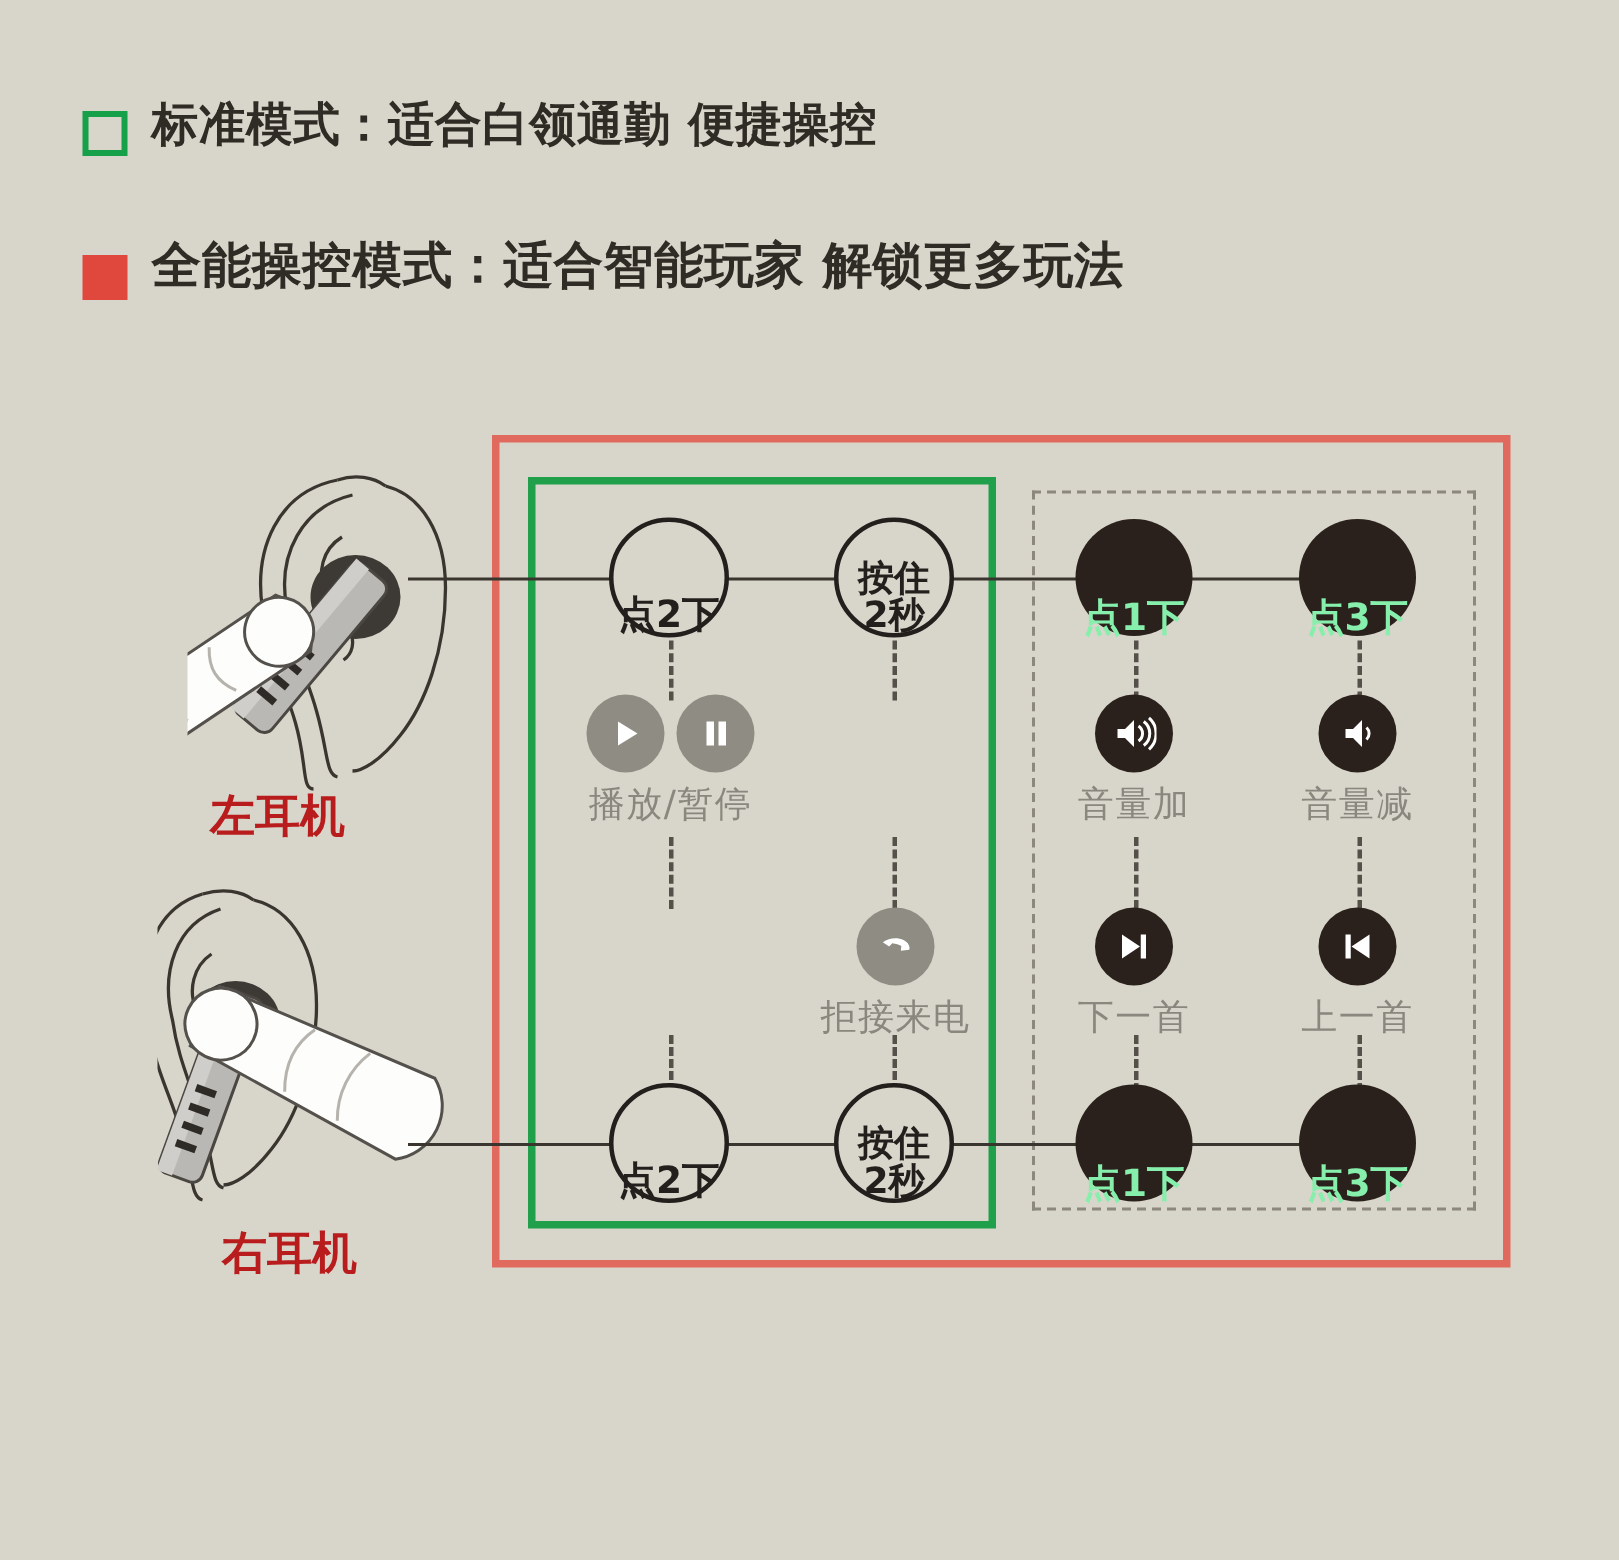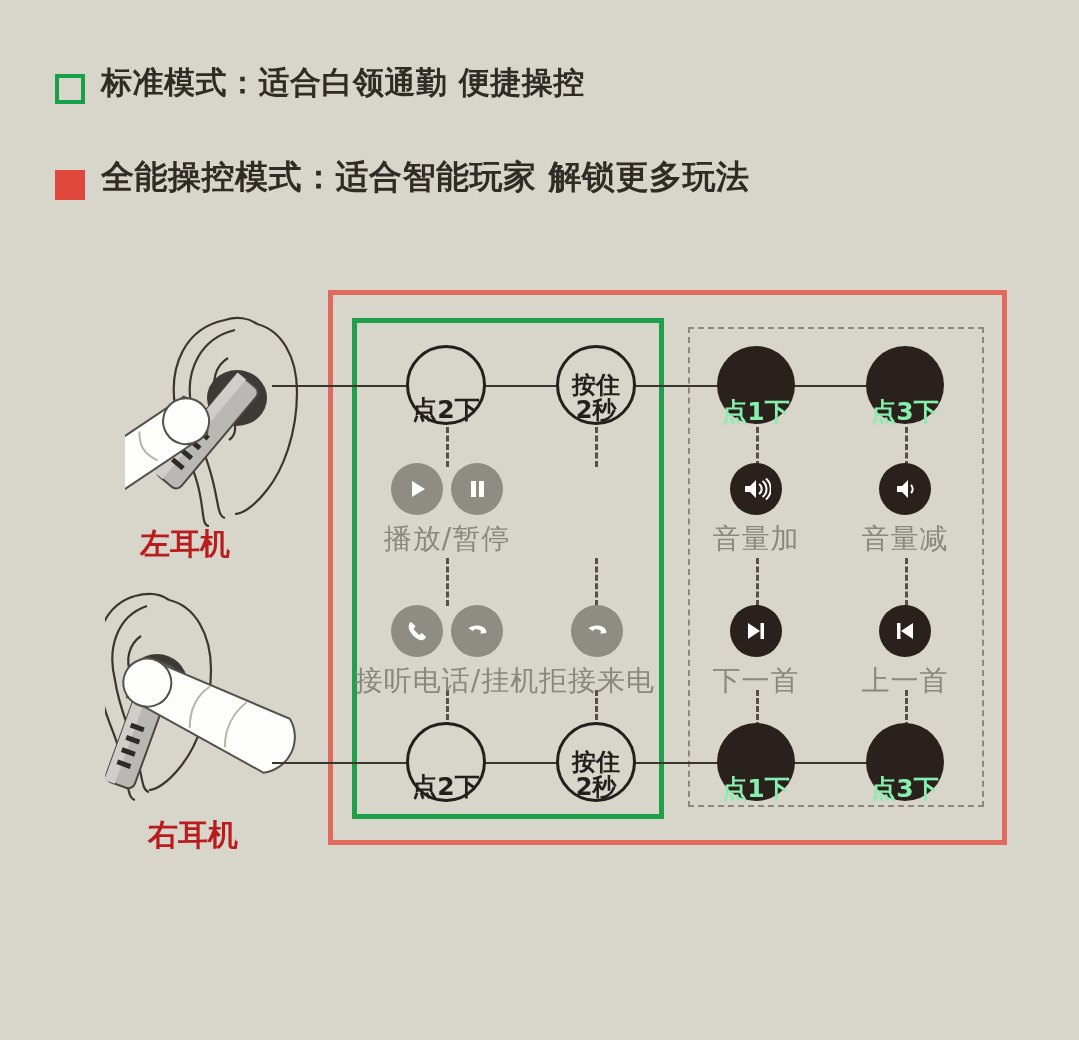--- a/index.html
+++ b/index.html
@@ -42,21 +42,21 @@
   .gesture .g-line{font-size:25px;font-weight:bold;line-height:1.02;white-space:nowrap;}
   .gesture.two-line .g-line{font-size:24px;}
 
   
   .action{position:absolute;display:flex;flex-direction:column;align-items:center;z-index:4;}
   .icon-row{display:flex;gap:8px;align-items:center;justify-content:center;}
   .ic{width:52px;height:52px;border-radius:50%;display:flex;align-items:center;justify-content:center;}
   .ic.gray{background:#8f8c83;}
   .ic.dark{background:#2b211c;}
   .ic svg{display:block;}
-  .caption{margin-top:5px;font-size:28px;color:#8a877e;white-space:nowrap;letter-spacing:1px;}
+  .caption{margin-top:5px;font-size:24px;color:#8a877e;white-space:nowrap;letter-spacing:1px;}
 
   
   .ear-label{position:absolute;font-size:30px;font-weight:bold;color:#b91c1c;white-space:nowrap;}
 
   
   .footnote{position:absolute;left:0;top:938px;width:1079px;text-align:center;
     font-size:30px;font-weight:bold;color:#2f2b25;letter-spacing:.5px;}
 </style>
 </head>
 <body>
@@ -204,60 +204,43 @@
       <div class="ic dark">
         <svg width="28" height="28" viewBox="0 0 28 28">
           <polygon points="6,11 11,11 17,5 17,23 11,17 6,17" fill="#fff"></polygon>
           <path d="M20,10 a5.5,5.5 0 0 1 0,8" fill="none" stroke="#fff" stroke-width="2"></path>
         </svg>
       </div>
     </div>
     <div class="caption">音量减</div>
   </div>
 
-  <div class="action" style="left:358px;top:605px;width:178px;">
-    <div class="icon-row">
-      <div class="ic gray">
-        <svg width="26" height="26" viewBox="0 0 26 26">
-          <path d="M7,4 C5,5 4,8 5,11 C7,16 11,20 16,22 C19,23 21,21 22,19 L18,15 L15,17 C13,15 11,13 9.5,11 L11.5,8 Z" fill="#fff"></path>
-        </svg>
-      </div>
+
+  <div class="action" style="left:694px;top:605px;width:124px;">
+    <div class="icon-row">
+      <div class="ic dark">
+        <svg width="26" height="26" viewBox="0 0 26 26">
+          <polygon points="5,5 17,13 5,21" fill="#fff"></polygon>
+          <rect x="17.5" y="5" width="3.5" height="16" fill="#fff"></rect>
+        </svg>
+      </div>
+    </div>
+    <div class="caption">下一首</div>
+  </div>
+
+  <div class="action" style="left:533px;top:605px;width:128px;">
+    <div class="icon-row">
       <div class="ic gray">
         <svg width="28" height="28" viewBox="0 0 28 28">
           <g transform="rotate(135 14 14)">
             <path d="M9,6 C7,7 6,10 7,13 C9,18 13,21 18,22 L17,17 L14,17 C12.5,15 11.5,13.5 11,11.5 L13.5,9.5 Z" fill="#fff"></path>
           </g>
         </svg>
       </div>
     </div>
-    <div class="caption">接听电话/挂机</div>
-  </div>
-
-  <div class="action" style="left:694px;top:605px;width:124px;">
-    <div class="icon-row">
-      <div class="ic dark">
-        <svg width="26" height="26" viewBox="0 0 26 26">
-          <polygon points="5,5 17,13 5,21" fill="#fff"></polygon>
-          <rect x="17.5" y="5" width="3.5" height="16" fill="#fff"></rect>
-        </svg>
-      </div>
-    </div>
-    <div class="caption">下一首</div>
-  </div>
-
-  <div class="action" style="left:533px;top:605px;width:128px;">
-    <div class="icon-row">
-      <div class="ic gray">
-        <svg width="28" height="28" viewBox="0 0 28 28">
-          <g transform="rotate(135 14 14)">
-            <path d="M9,6 C7,7 6,10 7,13 C9,18 13,21 18,22 L17,17 L14,17 C12.5,15 11.5,13.5 11,11.5 L13.5,9.5 Z" fill="#fff"></path>
-          </g>
-        </svg>
-      </div>
-    </div>
     <div class="caption">拒接来电</div>
   </div>
 
   <div class="action" style="left:843px;top:605px;width:124px;">
     <div class="icon-row">
       <div class="ic dark">
         <svg width="26" height="26" viewBox="0 0 26 26">
           <rect x="5" y="5" width="3.5" height="16" fill="#fff"></rect>
           <polygon points="21,5 9,13 21,21" fill="#fff"></polygon>
         </svg>

